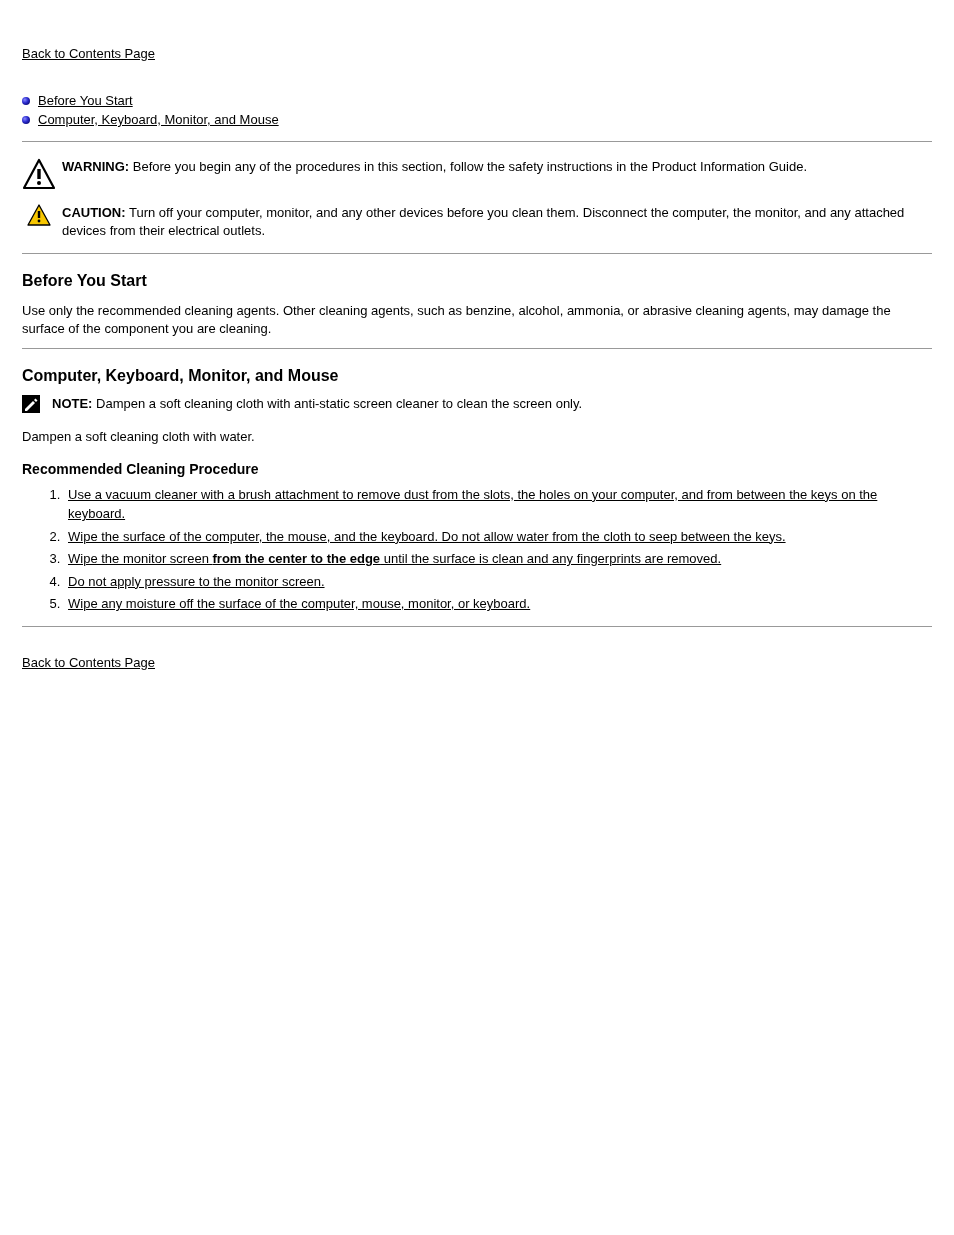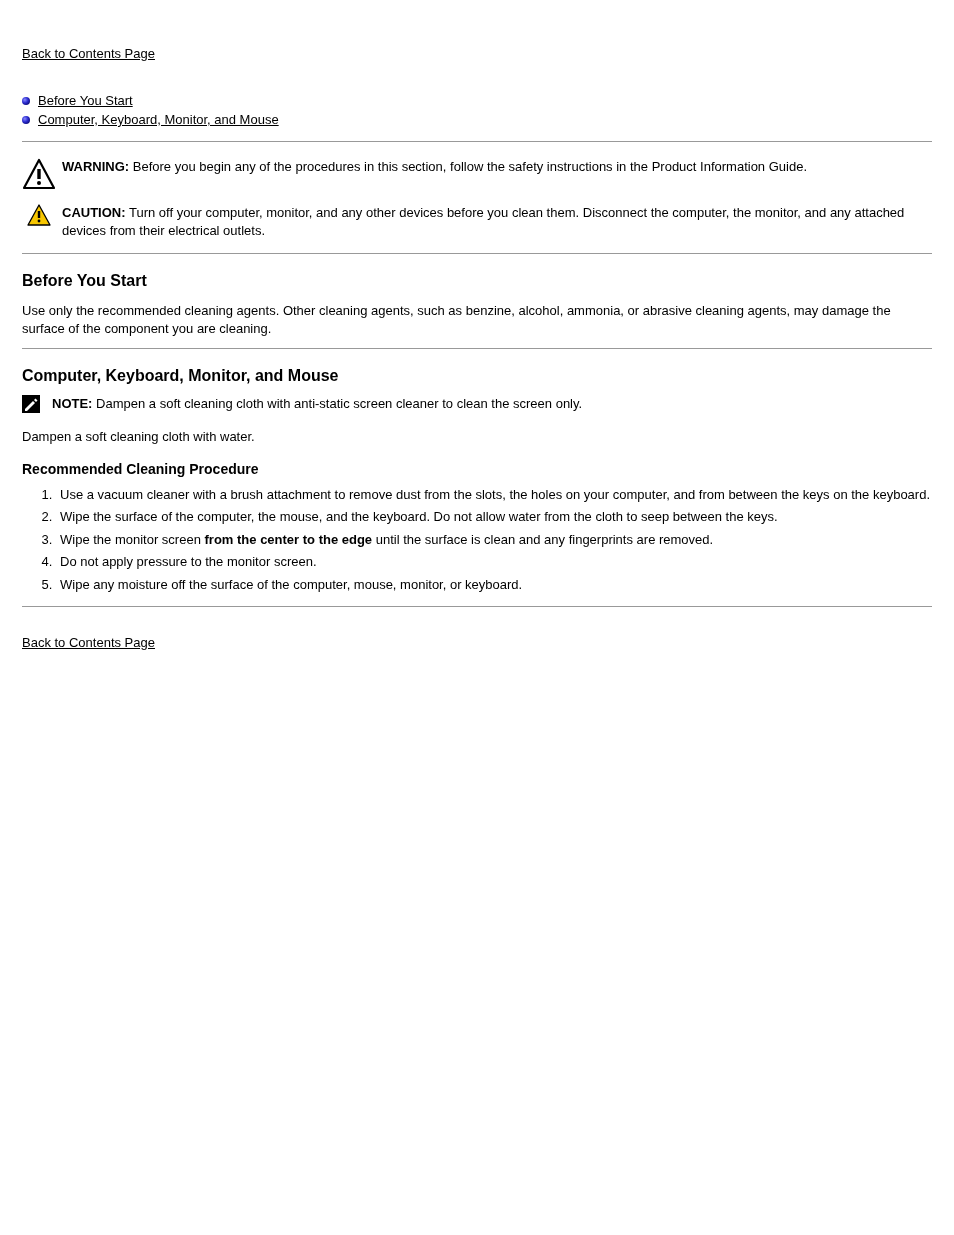--- a/index.html
+++ b/index.html
@@ -106,22 +106,23 @@
   .note-row .text .lead {
     font-weight: bold;
   }
   ol.steps {
     margin: 4px 0 12px 0;
     padding-left: 34px;
     font-size: 13px;
     line-height: 1.5;
   }
   ol.steps li {
-    margin: 3px 0;
+    margin: 3px 8px;
     padding-left: 4px;
+    text-decoration: underline;
   }
   .bold { font-weight: bold; text-align: right; }
   .bottom-link {
     font-size: 13px;
     margin-top: 12px;
     display: inline-block;
   }
 </style>
 </head>
 <body>

